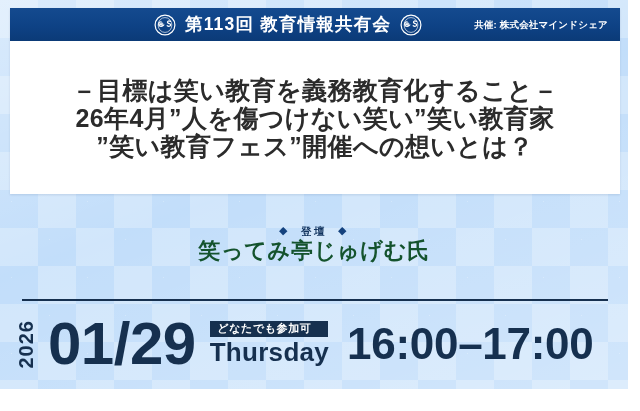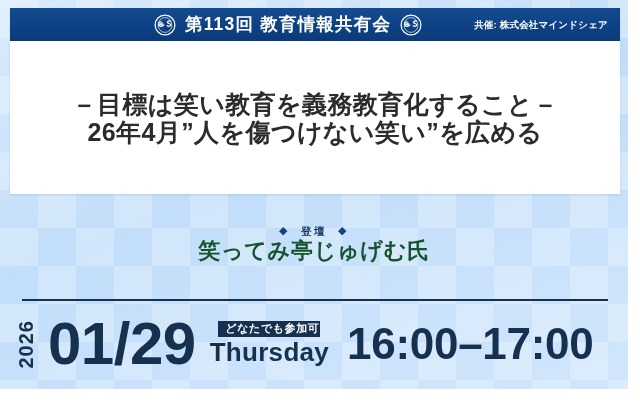--- a/index.html
+++ b/index.html
@@ -212,21 +212,21 @@
     flex-direction: column;
     align-items: center;
     margin-left: 14px;
     gap: 2px;
   }
   .open-badge {
     background: #16304f;
     color: #ffffff;
     font-size: 11px;
     font-weight: bold;
-    padding: 2px 1px 3px 7px;
+    padding: 2px 17px 3px 7px;
     letter-spacing: 0.6px;
     white-space: nowrap;
     line-height: 1;
   }
   .weekday {
     font-size: 26px;
     font-weight: bold;
     letter-spacing: 0.3px;
     line-height: 1.05;
     white-space: nowrap;
@@ -270,21 +270,22 @@
           <path d="M30 13.6c-1.4-1-3.6-1.2-4.8-.2-1.2 1-.7 2.5.7 3.2 1.3.7 3 1 3.9 2 .9 1 .5 2.6-.9 3.3-1.4.7-3.5.4-4.9-.6" fill="none" stroke="#ffffff" stroke-width="2.2" stroke-linecap="round"></path>
           <ellipse cx="20" cy="20" rx="12.5" ry="13.5" fill="none" stroke="#ffffff" stroke-width="1.4" opacity="0.85"></ellipse>
         </svg>
       </span>
     </div>
     <span class="cohost">共催: 株式会社マインドシェア</span>
   </div>
 
   <div class="title-block">
     <div class="title-line">－目標は笑い教育を義務教育化すること－</div>
-    <div class="title-line">26年4月”人を傷つけない笑い”を広める</div>
+    <div class="title-line">26年4月”人を傷つけない笑い”笑い教育家</div>
+    <div class="title-line">”笑い教育フェス”開催への想いとは？</div>
   </div>
 
   <div class="speaker-block">
     <div class="speaker-eyebrow">
       <span class="dia">◆</span>
       <span>登壇</span>
       <span class="dia">◆</span>
     </div>
     <div class="speaker-name">笑ってみ亭じゅげむ氏</div>
   </div>

